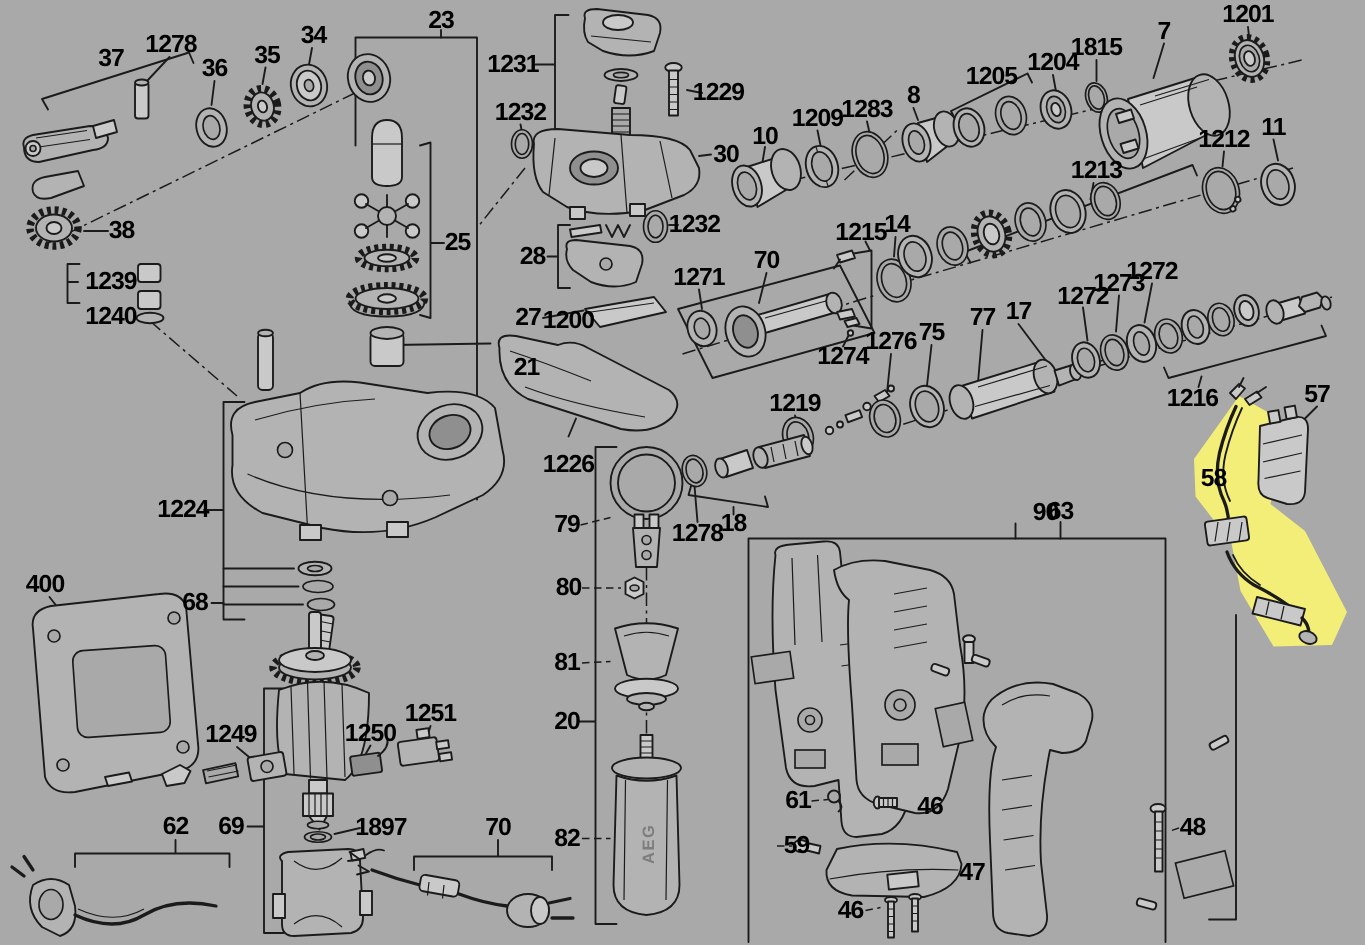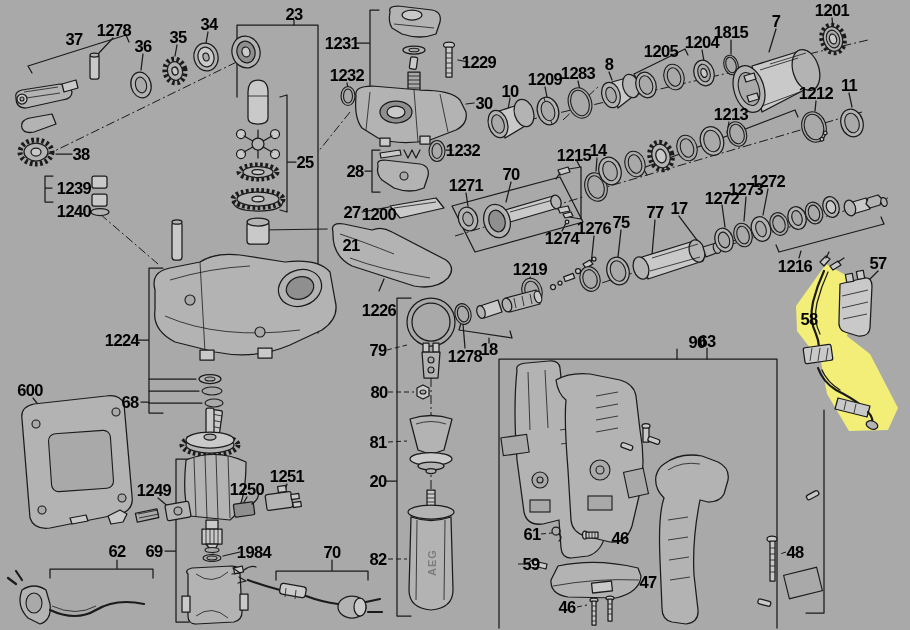--- a/index.html
+++ b/index.html
@@ -678,33 +678,33 @@
       <span class="part-label" style="left: 562px; top: 238px;">1274</span>
       <span class="part-label" style="left: 379px; top: 310px;">1226</span>
       <span class="part-label" style="left: 530px; top: 269px;">1219</span>
       <span class="part-label" style="left: 795px; top: 266px;">1216</span>
       <span class="part-label" style="left: 878px; top: 263px;">57</span>
       <span class="part-label" style="left: 809px; top: 319px;">58</span>
       <span class="part-label" style="left: 122px; top: 340px;">1224</span>
       <span class="part-label" style="left: 378px; top: 350px;">79</span>
       <span class="part-label" style="left: 465px; top: 356px;">1278</span>
       <span class="part-label" style="left: 489px; top: 349px;">18</span>
-      <span class="part-label" style="left: 30px; top: 390px;">600</span>
+      <span class="part-label" style="left: 30px; top: 390px;">400</span>
       <span class="part-label" style="left: 130px; top: 402px;">68</span>
       <span class="part-label" style="left: 379px; top: 392px;">80</span>
       <span class="part-label" style="left: 378px; top: 442px;">81</span>
       <span class="part-label" style="left: 378px; top: 481px;">20</span>
       <span class="part-label" style="left: 697px; top: 342px;">90</span>
       <span class="part-label" style="left: 707px; top: 341px;">63</span>
       <span class="part-label" style="left: 154px; top: 490px;">1249</span>
       <span class="part-label" style="left: 247px; top: 489px;">1250</span>
       <span class="part-label" style="left: 287px; top: 476px;">1251</span>
       <span class="part-label" style="left: 117px; top: 551px;">62</span>
       <span class="part-label" style="left: 154px; top: 551px;">69</span>
-      <span class="part-label" style="left: 254px; top: 552px;">1984</span>
+      <span class="part-label" style="left: 254px; top: 552px;">1897</span>
       <span class="part-label" style="left: 332px; top: 552px;">70</span>
       <span class="part-label" style="left: 378px; top: 559px;">82</span>
       <span class="part-label" style="left: 532px; top: 534px;">61</span>
       <span class="part-label" style="left: 620px; top: 538px;">46</span>
       <span class="part-label" style="left: 509px; top: 564px; padding-left: 44px;">59</span>
       <span class="part-label" style="left: 648px; top: 582px;">47</span>
       <span class="part-label" style="left: 795px; top: 552px;">48</span>
       <span class="part-label" style="left: 567px; top: 607px;">46</span>
     </div>
 </div>

